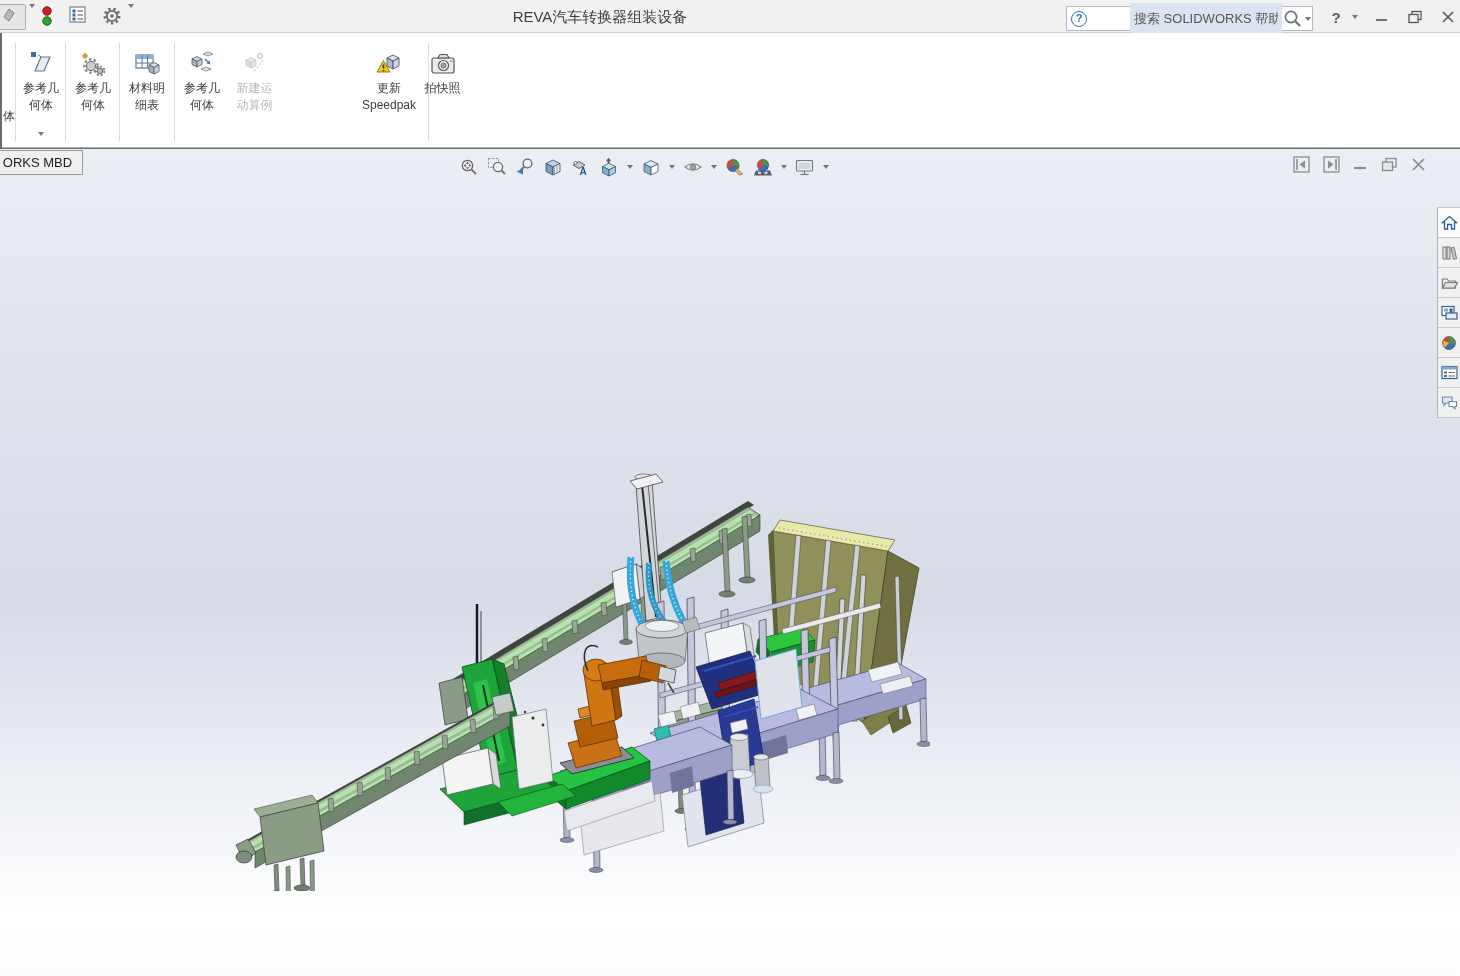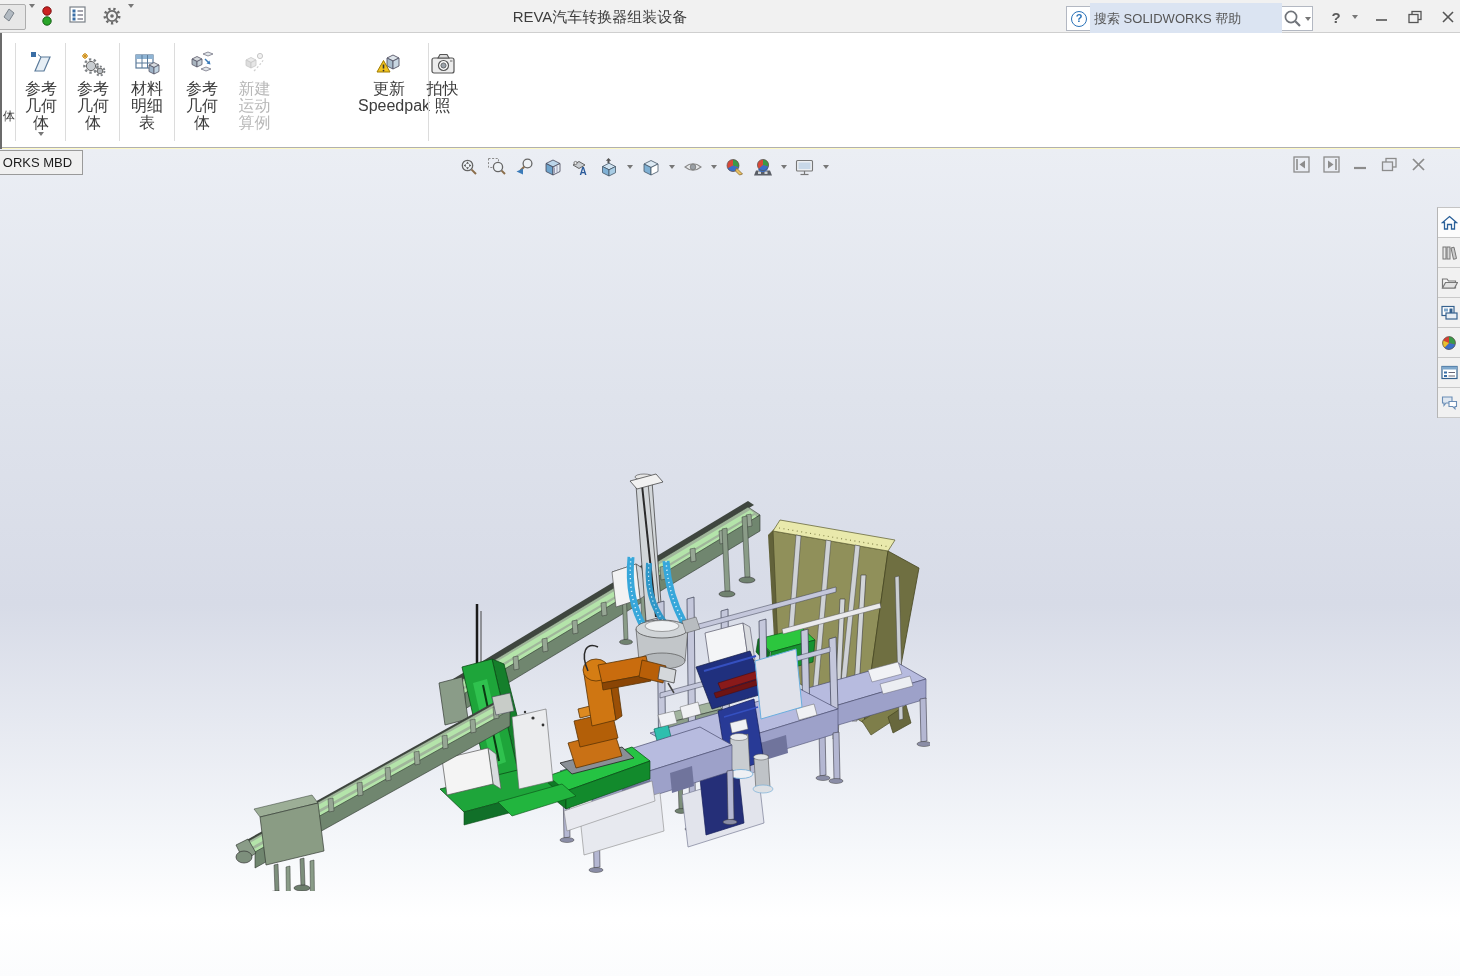--- a/index.html
+++ b/index.html
@@ -1,49 +1,49 @@
 <!DOCTYPE html>
 <html><head>
 <meta charset="utf-8">
 <style>
   * { margin:0; padding:0; box-sizing:border-box; }
   html,body { width:1460px; height:976px; overflow:hidden;
     font-family:"Liberation Sans","DejaVu Sans",sans-serif; }
-  #app { position:relative; width:1460px; height:976px; background:#fef9c3; }
+  #app { position:relative; width:1460px; height:976px; background:#737373; }
 
   
   #titlebar { position:absolute; left:0; top:0; width:1460px; height:33px;
     background:#f1f1f1; border-bottom:1px solid #cfcfcf; }
   .tb-ico { position:absolute; top:4px; display:flex; align-items:center; justify-content:center; }
   #tb-partial-btn { left:-8px; width:34px; height:26px; border:1px solid #aeaeae;
     background:#e7e7e7; border-radius:2px; }
   .dd-arrow { width:0; height:0; border-left:3.5px solid transparent;
     border-right:3.5px solid transparent; border-top:4px solid #777; display:inline-block; }
   #title-text { position:absolute; left:420px; top:0; width:360px; height:33px;
     line-height:33px; text-align:center; font-size:15px; color:#3d3d3d; white-space:nowrap; }
   #search-box { position:absolute; left:1066px; top:6px; width:247px; height:25px;
     border:1px solid #b3b8c2; background:#fff; display:flex; align-items:center; }
   #help-circle { width:16px; height:16px; border:1.5px solid #2a72b8; border-radius:50%;
     color:#2a72b8; font-size:11px; font-weight:bold; text-align:center; line-height:13px;
     margin:0 3px 0 4px; flex:none; }
   #search-input { flex:1; height:21px; border:none; outline:none; background:#dbe4f2;
-    font-size:13px; color:#444; padding:16px 4px; min-width:0; }
+    font-size:13px; color:#444; padding:16px 4px; min-width:0;margin-left:40px; }
   #search-input::placeholder { color:#555; opacity:1; }
   #search-mag { width:30px; display:flex; align-items:center; justify-content:center; }
   .winbtn { position:absolute; top:8px; width:20px; height:18px; display:flex;
     align-items:center; justify-content:center; color:#555; }
   
   #ribbon { position:absolute; left:0; top:33px; width:1460px; height:115px;
     background:#ffffff; border-bottom:1px solid #b0b0b0; }
   #left-edge { position:absolute; left:0; top:33px; width:2px; height:116px; background:#6b6b6b; }
   .rsep { position:absolute; top:10px; height:98px; width:1px; background:#dcdcdc; }
   .rbtn { position:absolute; top:11px; height:99px; display:flex; flex-direction:column;
     align-items:center; border:1px solid transparent; border-radius:2px; }
   .rbtn .ico { height:28px; margin-top:4px; display:flex; align-items:flex-end; }
-  .rbtn .lbl { font-size:16px; line-height:17px; color:#3c3c3c; text-align:center; margin-top:3px; }
+  .rbtn .lbl { font-size:12px; line-height:17px; color:#3c3c3c; text-align:center; margin-top:3px; }
   .rbtn .lblw { width:44px; } .rbtn .lblm { width:62px; }
   .rbtn.disabled .lbl { color:#b8b8b8; }
   .rbtn.active { background:linear-gradient(#e0e3e5,#d2d6d9); border:1px solid #8f979e; }
   .rbtn .dd-under { margin-top:auto; margin-bottom:6px; }
   #partial-label { position:absolute; left:3px; top:75px; font-size:12px; color:#3c3c3c; }
   
   #viewport { position:absolute; left:0; top:149px; width:1460px; height:827px;
     background:linear-gradient(180deg,#ebeef4 0%,#dfe3ec 30%,#d7dbe7 55%,#f6f8fb 85%,#ffffff 93%,#fbfcfd 100%); }
   #mbd-tab { position:absolute; left:-8px; top:1px; width:91px; height:25px;
     background:#f0f0f0; border:1px solid #9a9a9a; font-size:13px; color:#1c1c1c;

